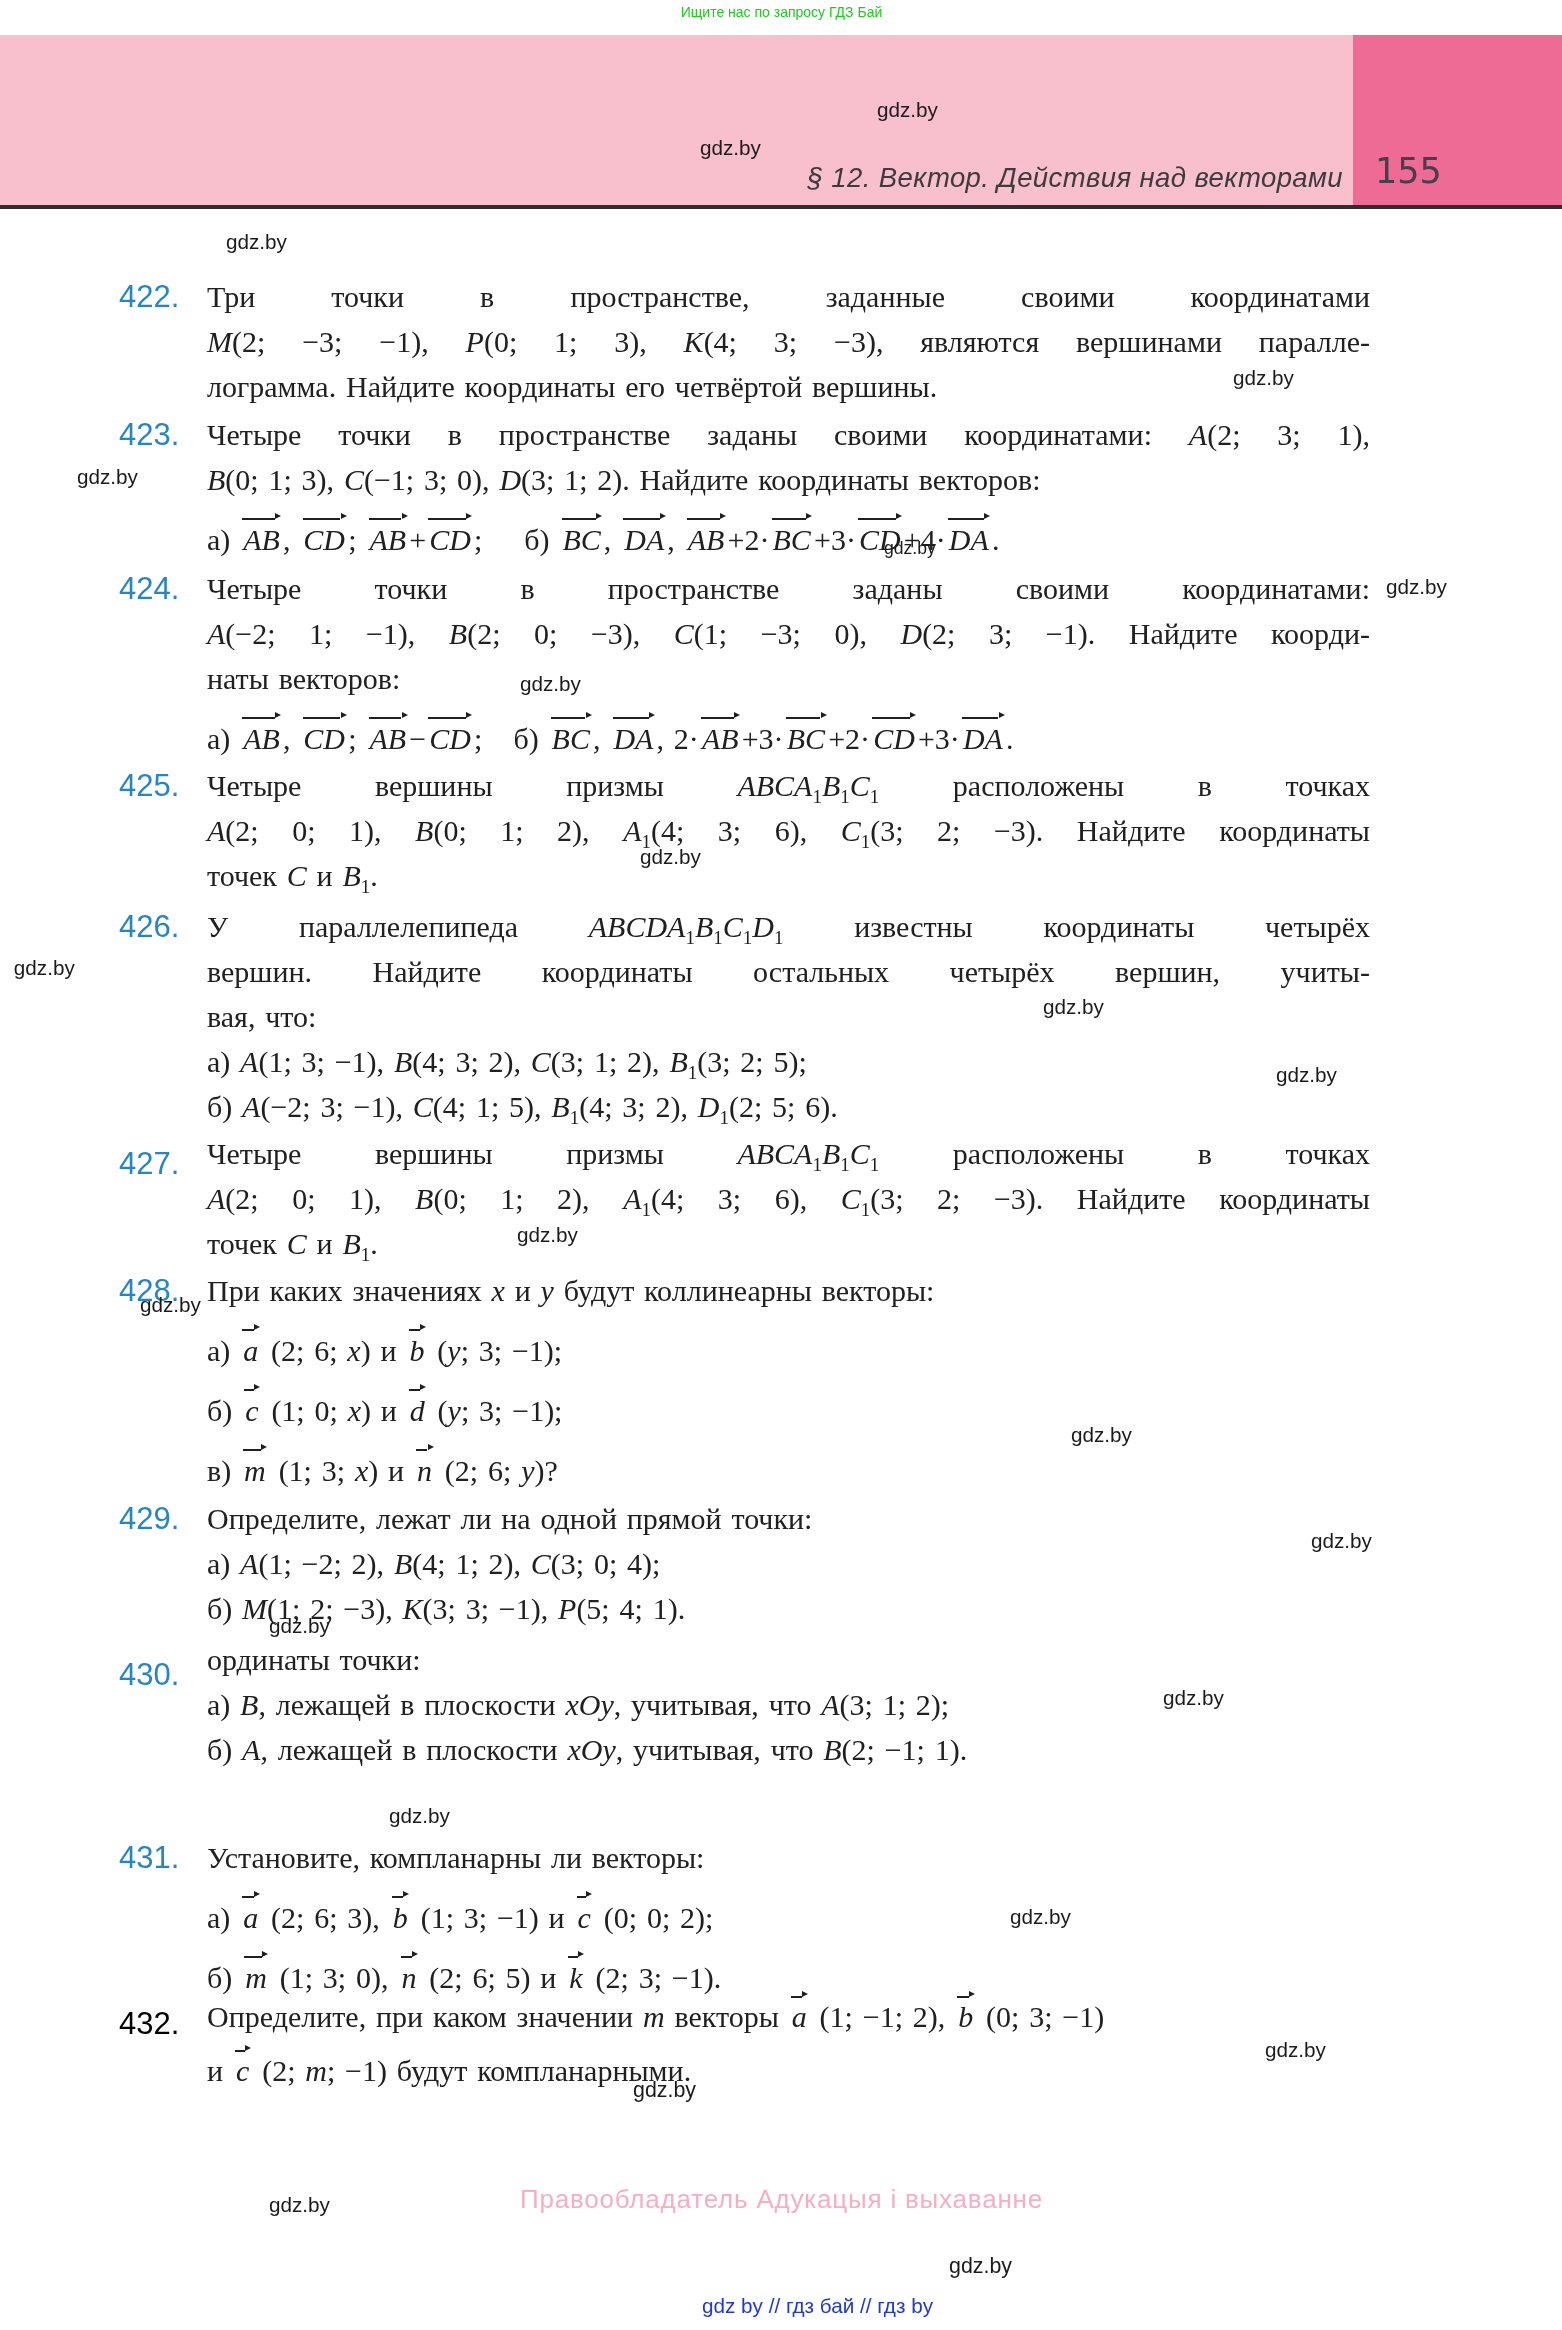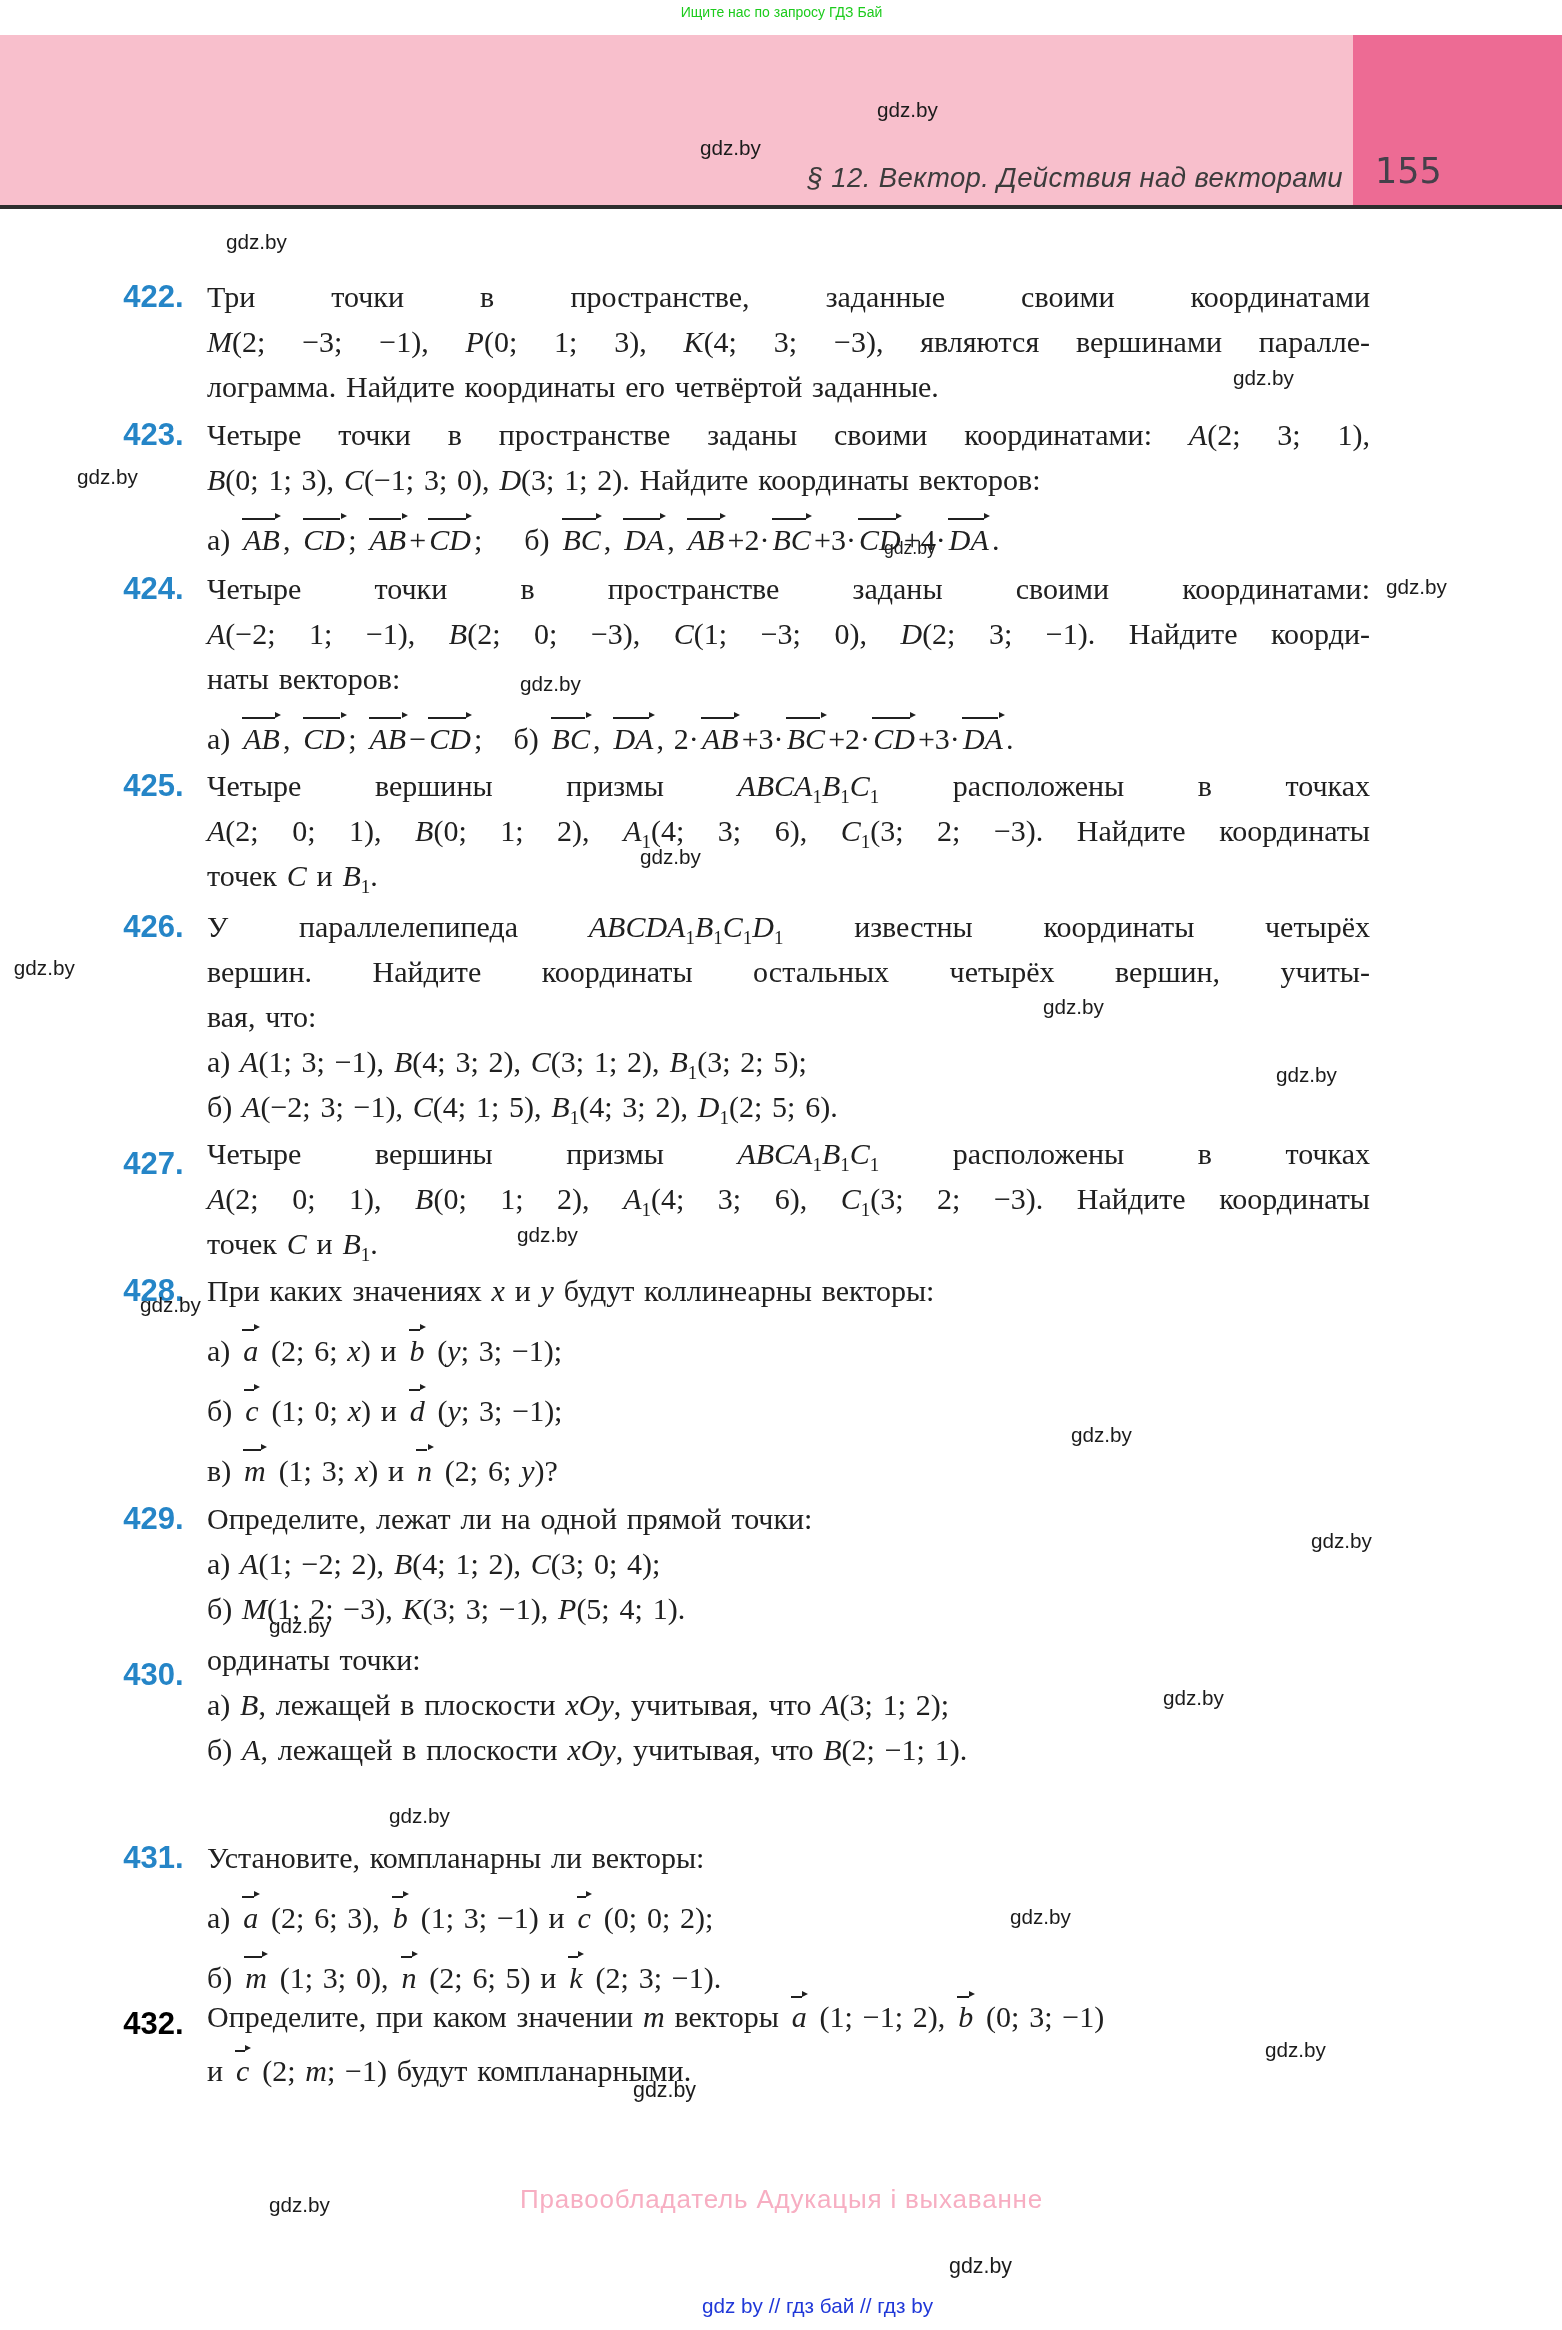--- a/index.html
+++ b/index.html
@@ -9,22 +9,22 @@
           font-family:"Liberation Sans",sans-serif;font-size:14px;}
   .band{position:absolute;top:35px;left:0;width:100%;height:170px;}
   .band-block{position:absolute;top:0;left:1353px;right:0;height:100%;}
   .pagenum{position:absolute;left:1375px;top:151px;font-family:"DejaVu Sans",sans-serif;
            font-size:35px;color:#45404a;}
   .section-title{position:absolute;right:220px;top:162px;font-family:"Liberation Sans",sans-serif;
                  font-style:italic;font-size:27.5px;color:#3c3c3c;letter-spacing:0.4px;}
   .rule{position:absolute;top:205px;left:0;width:100%;height:3.8px;background:#2e2e2e;}
   .wm{position:absolute;font-family:"Liberation Sans",sans-serif;color:#1b1b1b;white-space:nowrap;}
   .problem{position:absolute;left:119px;width:1251px;}
-  .pnum{position:absolute;left:0;width:69px;text-align:center;
-        font-family:"Liberation Sans",sans-serif;font-weight:bold;font-size:31px;line-height:45px;}
+  .pnum{position:absolute;left:0;width:69px;text-align:left;
+        font-family:"Liberation Sans",sans-serif;font-weight:normal;font-size:31px;line-height:45px;}
   .plines{margin-left:88px;}
   .line{height:45px;line-height:45px;white-space:nowrap;font-size:30px;word-spacing:2.3px;}
   .line.j{white-space:normal;text-align:justify;text-align-last:justify;}
   .line.v{height:60px;padding-top:14.5px;box-sizing:border-box;}
   .line.v70{height:54px;padding-top:8.4px;box-sizing:border-box;}
   .it{font-style:italic;}
   .sub{font-size:19px;vertical-align:-6.9px;}
   .vec{font-style:italic;position:relative;display:inline-block;padding:0 3.1px;line-height:1.1;}
   .vec::before{content:"";position:absolute;left:2.3px;right:7.7px;top:-4.6px;border-top:2.3px solid #202020;}
   .vec::after{content:"";position:absolute;right:-1.5px;top:-9.2px;width:0;height:0;
@@ -47,21 +47,21 @@
   <div class="section-title">§ 12. Вектор. Действия над векторами</div>
   <div class="pagenum">155</div>
   <div class="rule"></div>
 
   <div id="problems">
       <div class="problem" style="top: 274px;">
         <div class="pnum" style="top: 0px; color: rgb(37, 133, 199);">422.</div>
         <div class="plines">
           <div class="line j"><span>Три точки в пространстве, заданные своими координатами</span></div>
           <div class="line j"><span class="it">M</span><span>(2; −3; −1), </span><span class="it">P</span><span>(0; 1; 3), </span><span class="it">K</span><span>(4; 3; −3), являются вершинами паралле-</span></div>
-          <div class="line n"><span>лограмма. Найдите координаты его четвёртой заданные.</span></div>
+          <div class="line n"><span>лограмма. Найдите координаты его четвёртой вершины.</span></div>
         </div>
       </div>
       <div class="problem" style="top: 412px;">
         <div class="pnum" style="top: 0px; color: rgb(37, 133, 199);">423.</div>
         <div class="plines">
           <div class="line j"><span>Четыре точки в пространстве заданы своими координатами: </span><span class="it">A</span><span>(2; 3; 1),</span></div>
           <div class="line n"><span class="it">B</span><span>(0; 1; 3), </span><span class="it">C</span><span>(−1; 3; 0), </span><span class="it">D</span><span>(3; 1; 2). Найдите координаты векторов:</span></div>
           <div class="line v"><span>а) </span><span class="vec">AB</span><span>, </span><span class="vec">CD</span><span>; </span><span class="vec">AB</span><span>+</span><span class="vec">CD</span><span>;</span><span class="gap" style="width: 42px;"></span><span>б) </span><span class="vec">BC</span><span>, </span><span class="vec">DA</span><span>, </span><span class="vec">AB</span><span>+2·</span><span class="vec">BC</span><span>+3·</span><span class="vec">CD</span><span>+4·</span><span class="vec">DA</span><span>.</span></div>
         </div>
       </div>

